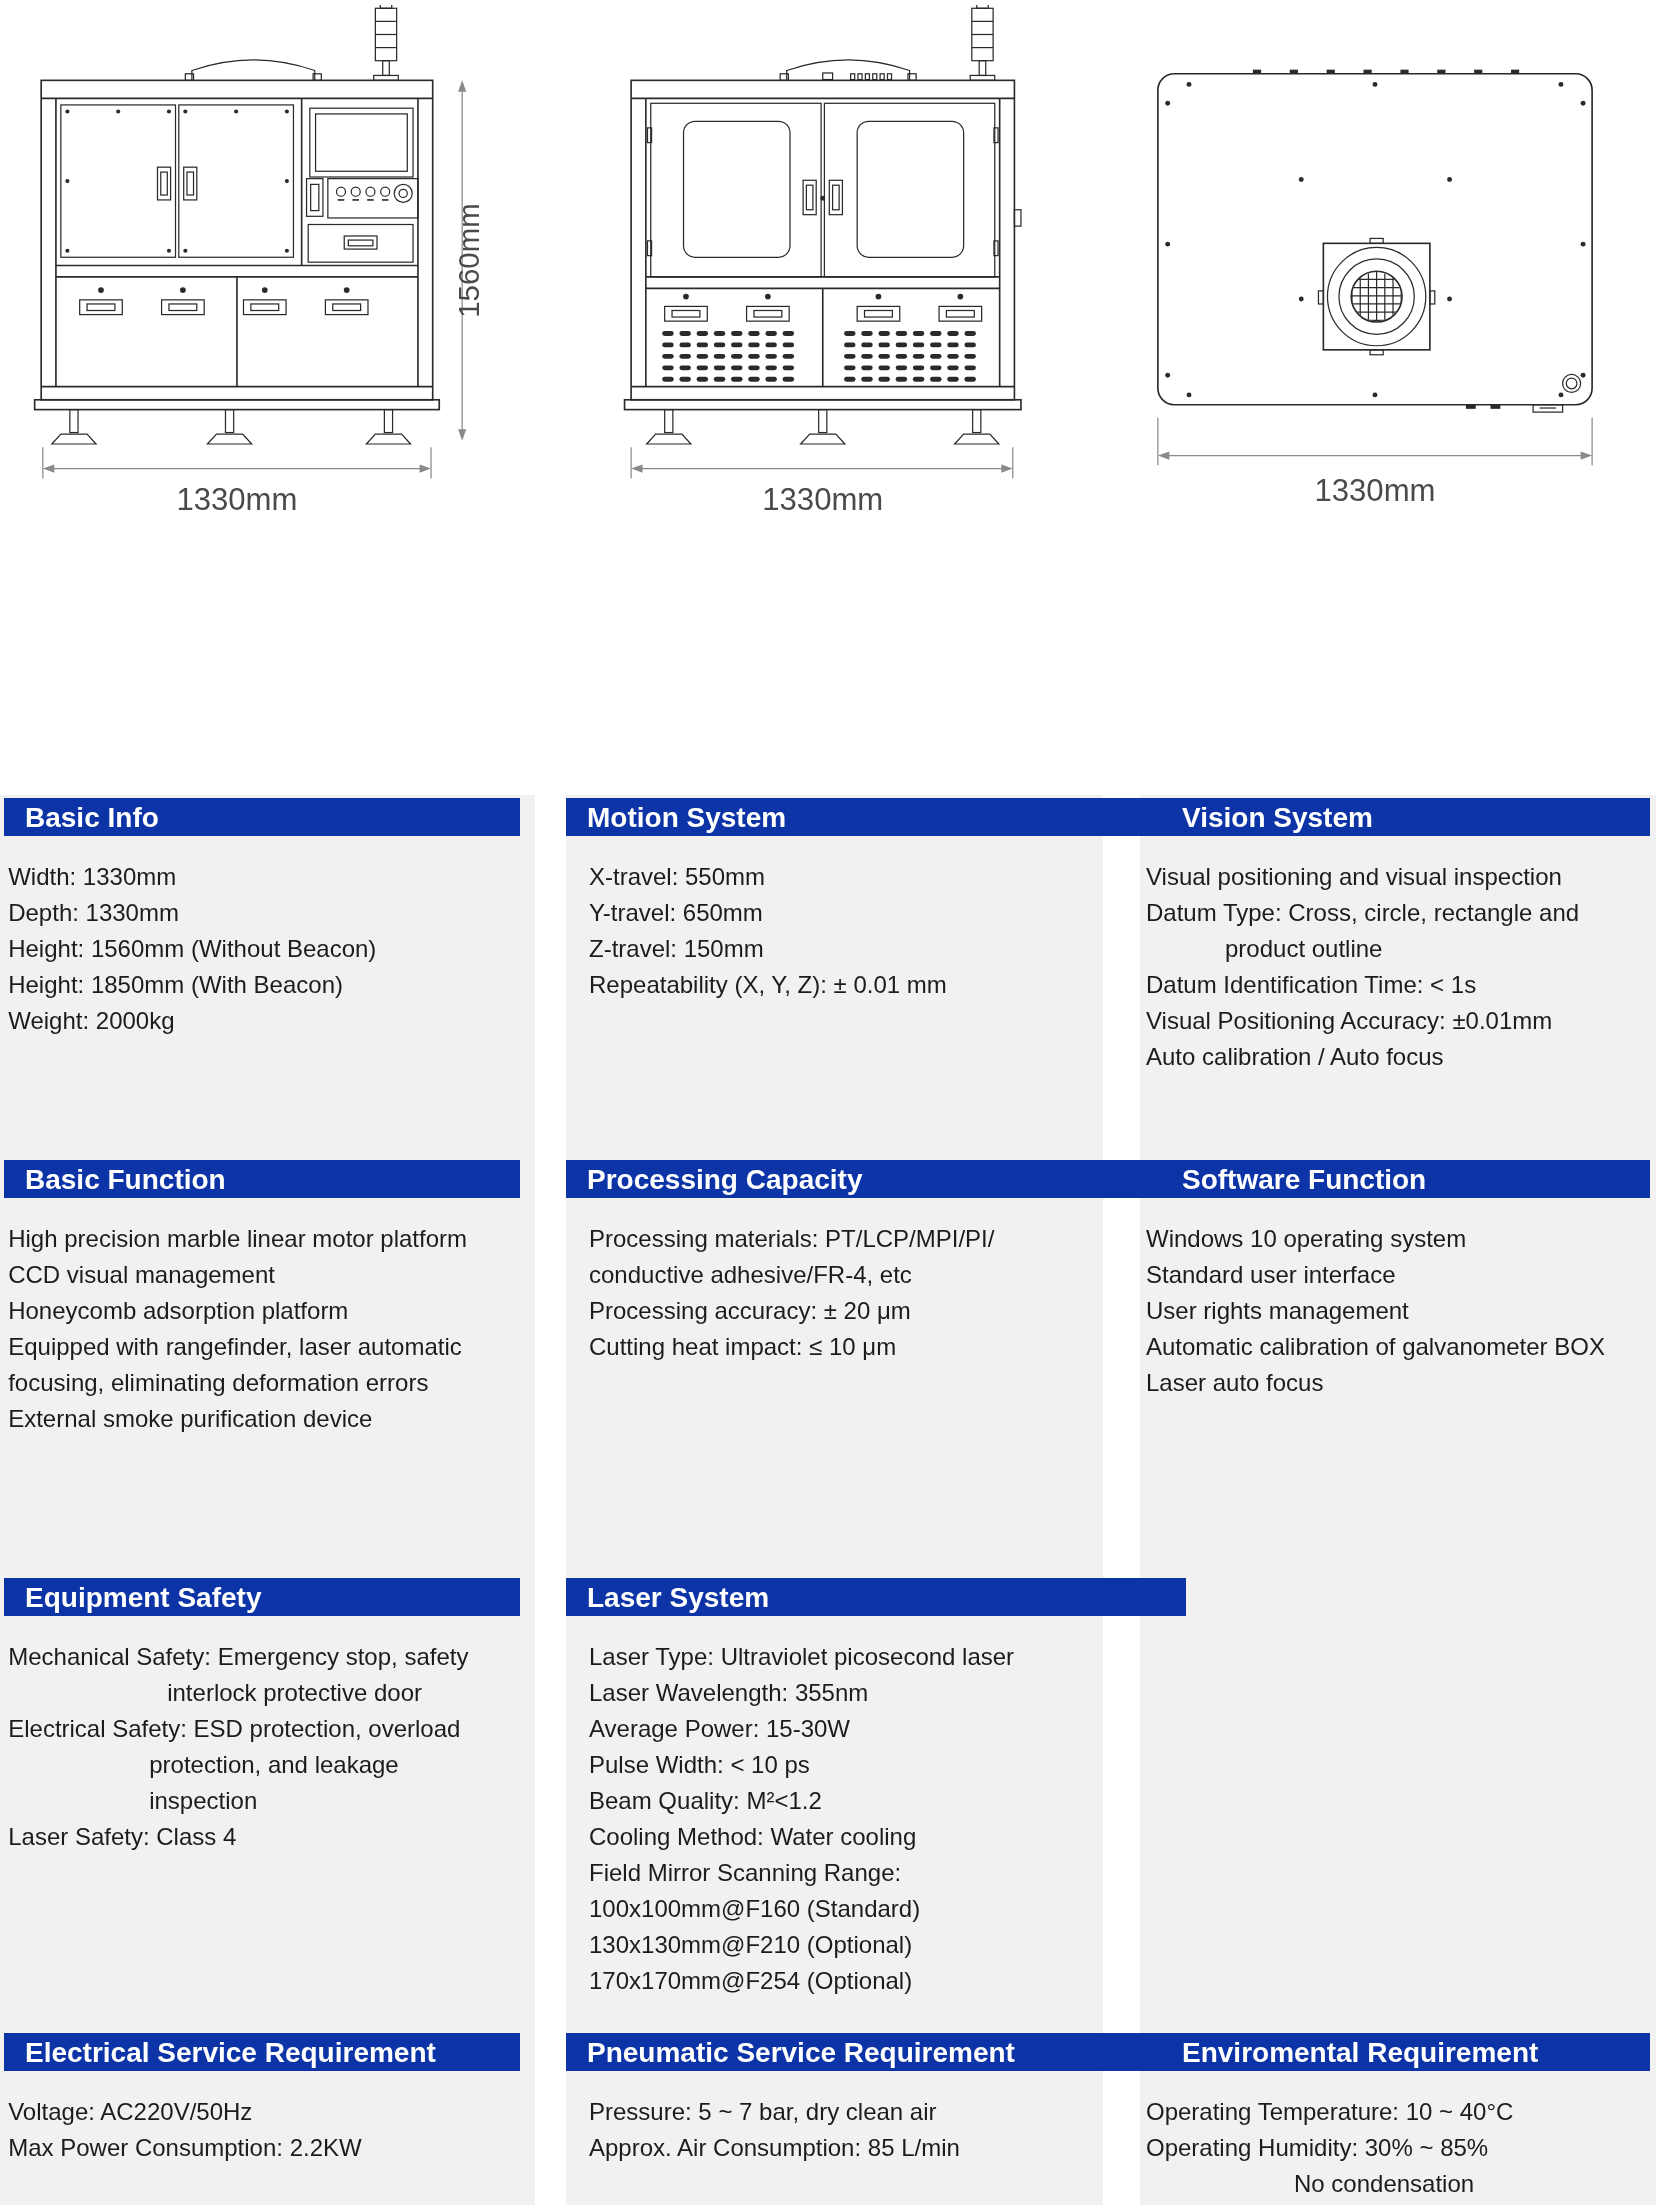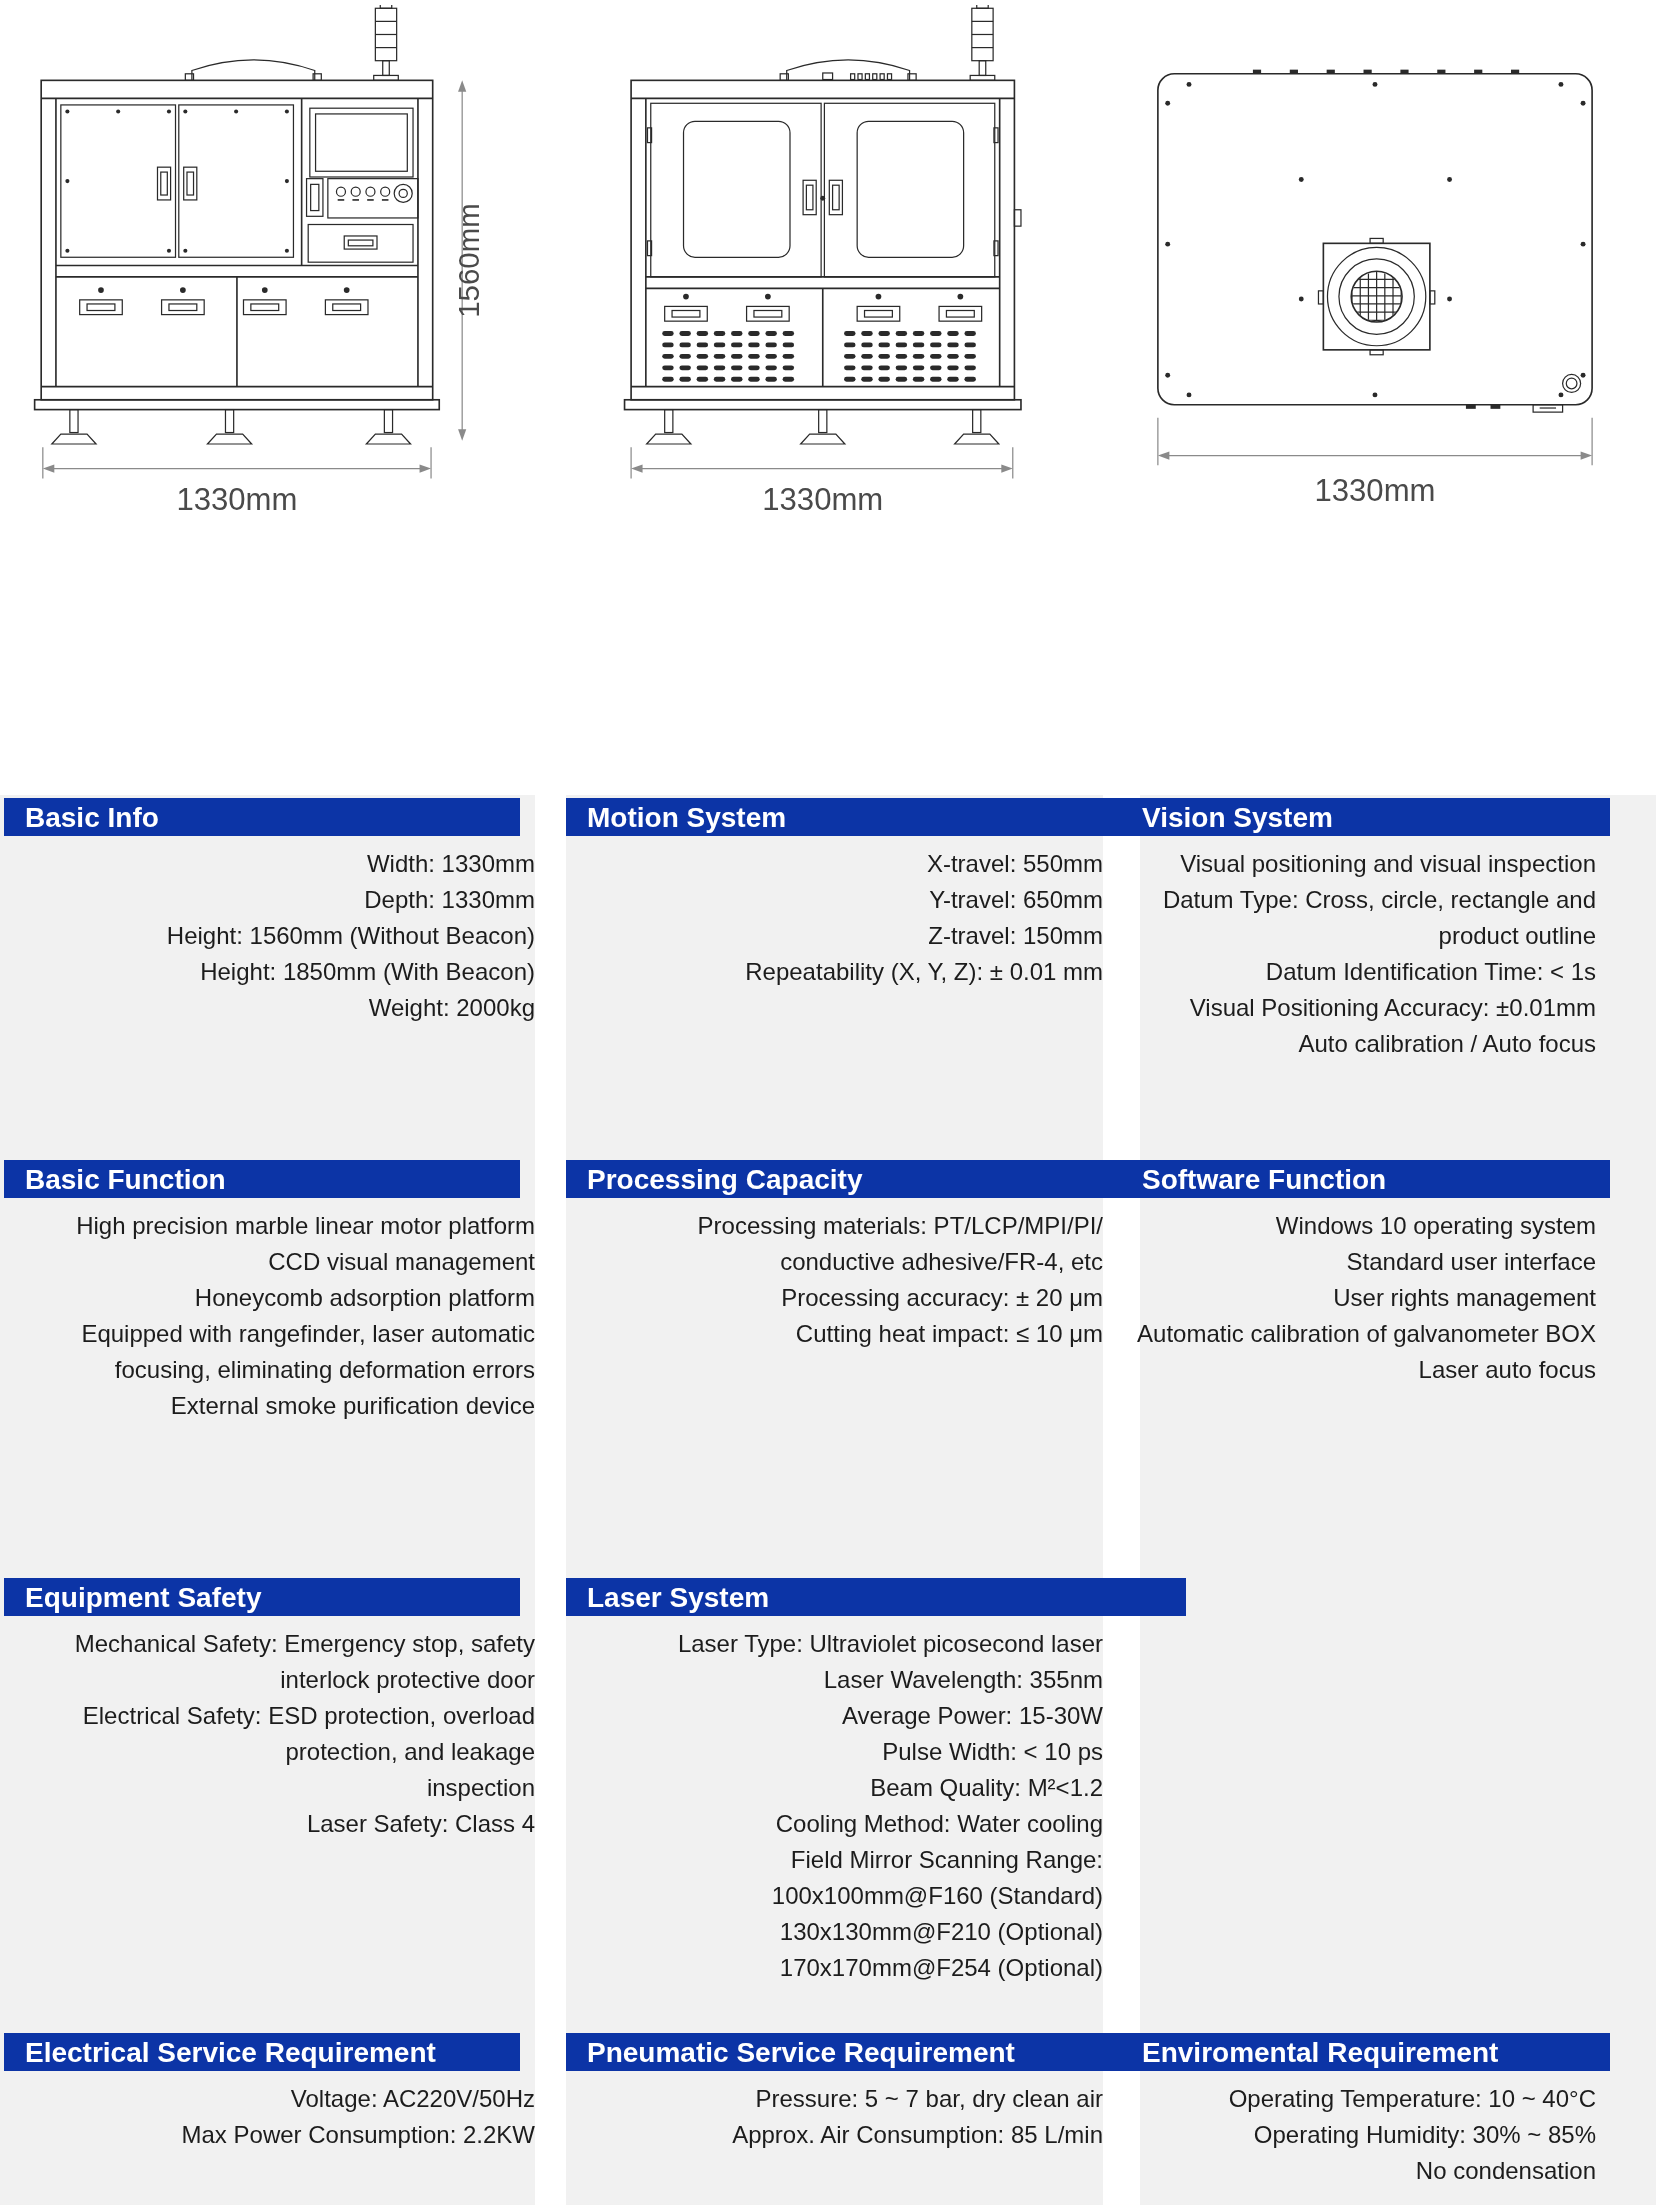--- a/index.html
+++ b/index.html
@@ -4,28 +4,28 @@
 <title>Machine Specification Sheet</title>
 <style>
   html,body{margin:0;padding:0;background:#fff;}
   .page{position:relative;width:1657px;height:2205px;background:#fff;overflow:hidden;
         font-family:"Liberation Sans",sans-serif;}
   
   .panel{position:absolute;top:795px;height:1410px;background:var(--panel_bg,#f1f1f1);}
   .p1{left:0;width:535px}.p2{left:566px;width:537px}.p3{left:1140px;width:517px}
   
   .sec{position:absolute;}
-  .c1{left:0;width:535px}.c2{left:566px;width:537px}.c3{left:1092px;width:504px}
+  .c1{left:0;width:535px}.c2{left:566px;width:537px}.c3{left:1132px;width:504px}
   .r1{top:798px}.r2{top:1160px}.r3{top:1578px}.r4{top:2033px}
   .hdr{height:38px;line-height:39px;background:var(--header_bg,#0c34a6);color:#fff;
        font-size:28px;font-weight:700;padding-left:21px;box-sizing:border-box;}
   .c1 .hdr{margin-left:4px;width:516px}
   .c2 .hdr{width:620px}
   .c3 .hdr{margin-left:29px;width:489px}
-  .body{margin-top:10px;font-size:24px;line-height:36px;color:var(--text,#1c1c1c);text-align:right;}
+  .body{margin-top:23px;font-size:24px;line-height:36px;color:var(--text,#1c1c1c);}
   .c1 .body{padding-left:8.2px}
   .c2 .body{padding-left:23px}
   .c3 .body{padding-left:14px}
   .ind-96{padding-left:79px}.ind-172{padding-left:141px}
   .ind-194{padding-left:159px}.ind-180{padding-left:148px}
   
   .draw{position:absolute;}
   .d-front{left:23px;top:4.9px;width:459px;height:516px;}
   .d-side{left:608px;top:4.9px;width:459px;height:516px;}
   .d-back{left:1138px;top:59px;width:492px;height:467px;}

